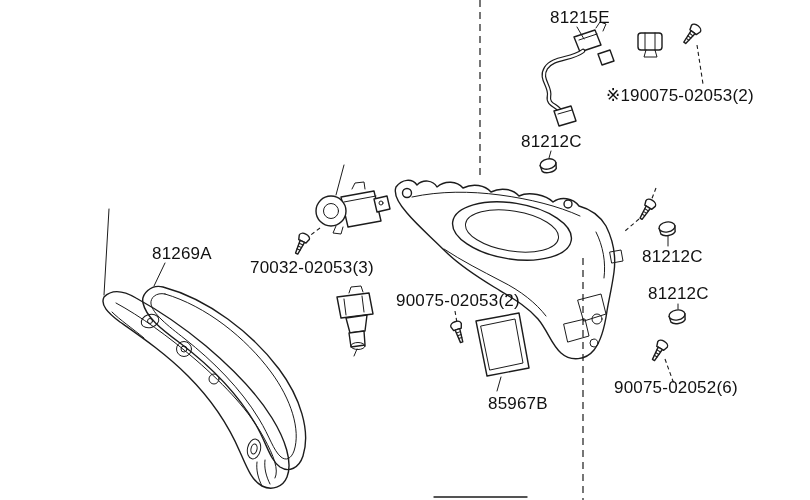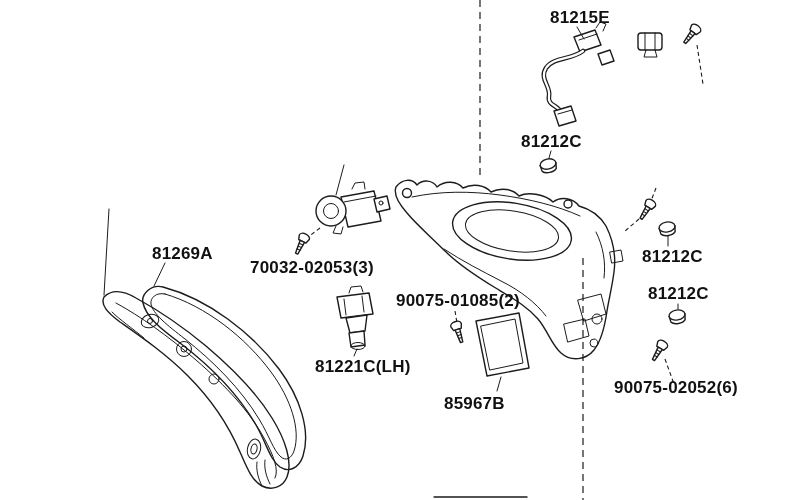--- a/index.html
+++ b/index.html
@@ -1,19 +1,19 @@
 <!DOCTYPE html>
 <html><head>
 <meta charset="utf-8">
 <style>
   html,body{margin:0;padding:0;background:#fff;}
   .stage{position:relative;width:810px;height:500px;background:#fff;overflow:hidden;
          font-family:"Liberation Sans","DejaVu Sans",sans-serif;}
   .stage svg{position:absolute;left:0;top:0;}
-  .lbl{position:absolute;font-weight:700;font-size:17px;line-height:19px;color:#111;
+  .lbl{position:absolute;font-weight:400;font-size:17px;line-height:19px;color:#111;
        letter-spacing:.2px;white-space:nowrap;}
   .ln{stroke:#1c1c1c;stroke-width:1.4;fill:none;stroke-linecap:round;stroke-linejoin:round;}
   .thin{stroke:#1c1c1c;stroke-width:1;fill:none;stroke-linecap:round;}
   .fillw{fill:#ffffff;}
   .dash{stroke:#1c1c1c;stroke-width:1.2;fill:none;stroke-dasharray:7 5;}
   .dash2{stroke:#1c1c1c;stroke-width:1.1;fill:none;stroke-dasharray:4 3;}
   .cord{stroke:#1c1c1c;stroke-width:4.6;fill:none;stroke-linecap:round;}
   .cordw{stroke:#ffffff;stroke-width:2.2;fill:none;stroke-linecap:round;}
 </style>
 </head>
@@ -163,32 +163,32 @@
     <line class="dash" x1="480" y1="0" x2="480" y2="176"></line>
     <line class="dash" x1="583" y1="258" x2="583" y2="500"></line>
   </g>
 
   <g>
     <line class="ln" x1="434" y1="497" x2="527" y2="497"></line>
   </g>
 </svg>
 
 <div class="lbl" style="left:550px;top:8px">81215E</div>
+<div class="lbl" style="left:606px;top:86px">※190075-02053(2)</div>
 <div class="lbl" style="left:521px;top:132px">81212C</div>
 
 <div class="lbl" style="left:300px;top:128px">
 </div>
 
 
 <div class="lbl" style="left:152px;top:244px">81269A</div>
 <div class="lbl" style="left:250px;top:258px">70032-02053(3)</div>
-<div class="lbl" style="left:396px;top:291px">90075-01085(2)</div>
+<div class="lbl" style="left:396px;top:291px">90075-02053(2)</div>
 
 <div class="lbl" style="left:315px;top:357px">
-  <div>81221C(LH)</div>
 </div>
 
-<div class="lbl" style="left:444px;top:394px">85967B</div>
+<div class="lbl" style="left:488px;top:394px">85967B</div>
 <div class="lbl" style="left:642px;top:247px">81212C</div>
 <div class="lbl" style="left:648px;top:284px">81212C</div>
 <div class="lbl" style="left:614px;top:378px">90075-02052(6)</div>
 
 </div>
 
 </body></html>

